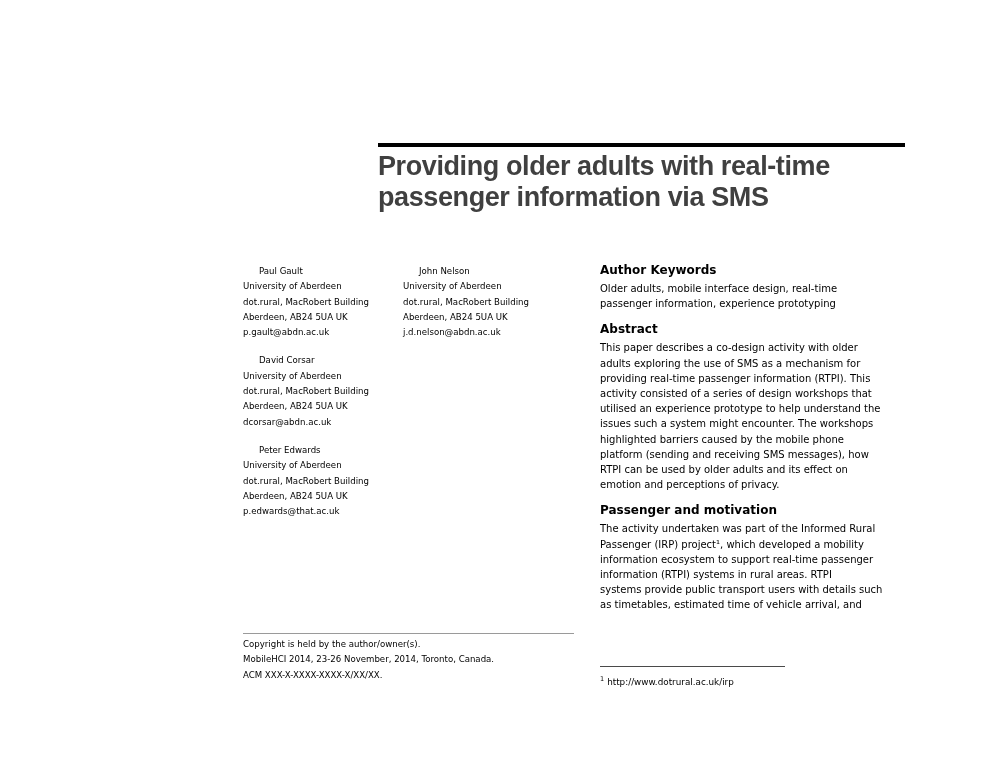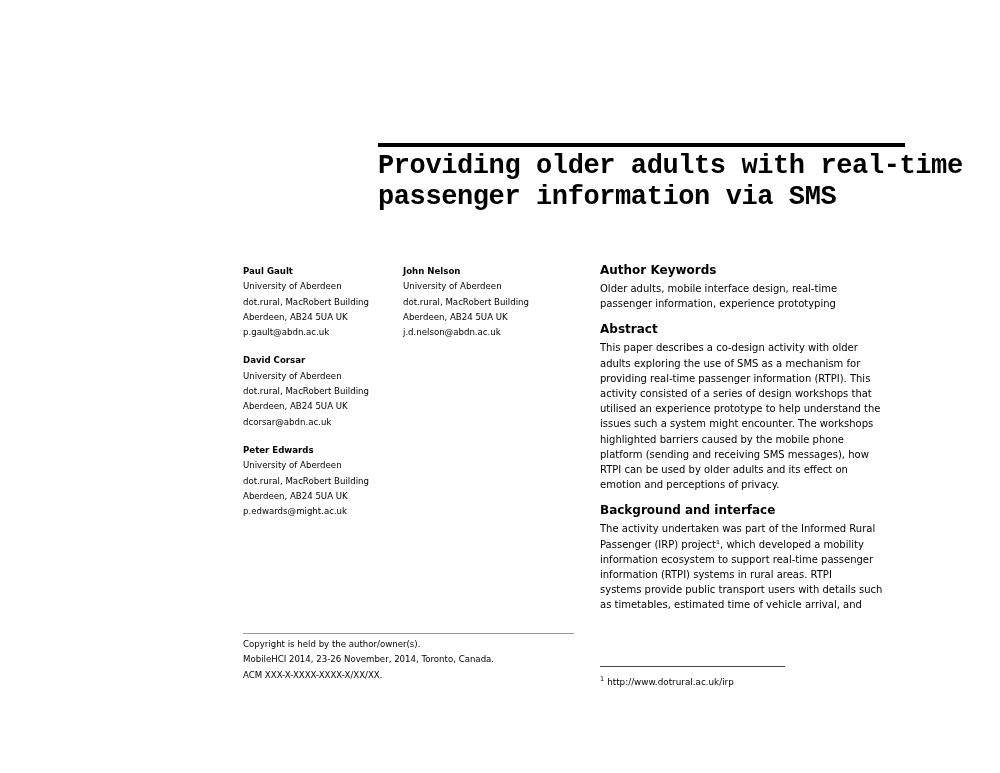--- a/index.html
+++ b/index.html
@@ -12,36 +12,36 @@
     color: #000000;
     font-family: "DejaVu Sans", sans-serif;
     overflow: hidden;
   }
 
   
   .title-block { position: absolute; left: 378px; top: 143px; width: 527px; }
   .title-rule { height: 4px; background: #000000; }
   .paper-title {
     margin-top: 4px;
-    font-family: Liberation Mono, monospace;
+    font-family: Liberation Sans, sans-serif;
     font-size: 27px;
     line-height: 31px;
     font-weight: 700;
     letter-spacing: -0.4px;
     white-space: pre;
-    color: #000000;
+    color: #404040;
   }
 
   
   .authors { position: absolute; left: 243px; top: 264px; width: 345px; }
   .author-col { position: absolute; top: 0; }
   .author-col.col-1 { left: 0; width: 158px; }
   .author-col.col-2 { left: 160px; width: 158px; }
   .author-block { margin-bottom: 13px; font-size: 8.6px; line-height: 15.3px; }
-  .author-name { font-weight: 700; }
+  .author-name { font-weight: 400; margin-left: 16px; }
 
   
   .right-col { position: absolute; left: 600px; top: 262px; width: 306px; }
   .section { margin-bottom: 10px; }
   .section-heading {
     font-size: 12px;
     font-weight: 700;
     line-height: 17px;
     margin-bottom: 2px;
   }
@@ -95,21 +95,21 @@
         <div>University of Aberdeen</div>
         <div>dot.rural, MacRobert Building</div>
         <div>Aberdeen, AB24 5UA UK</div>
         <div>dcorsar@abdn.ac.uk</div>
       </div>
       <div class="author-block">
         <div class="author-name">Peter Edwards</div>
         <div>University of Aberdeen</div>
         <div>dot.rural, MacRobert Building</div>
         <div>Aberdeen, AB24 5UA UK</div>
-        <div>p.edwards@might.ac.uk</div>
+        <div>p.edwards@that.ac.uk</div>
       </div>
     </div>
     <div class="author-col col-2">
       <div class="author-block">
         <div class="author-name">John Nelson</div>
         <div>University of Aberdeen</div>
         <div>dot.rural, MacRobert Building</div>
         <div>Aberdeen, AB24 5UA UK</div>
         <div>j.d.nelson@abdn.ac.uk</div>
       </div>
@@ -129,21 +129,21 @@
 providing real-time passenger information (RTPI). This
 activity consisted of a series of design workshops that
 utilised an experience prototype to help understand the
 issues such a system might encounter. The workshops
 highlighted barriers caused by the mobile phone
 platform (sending and receiving SMS messages), how
 RTPI can be used by older adults and its effect on
 emotion and perceptions of privacy.</div>
     </div>
     <div class="section">
-      <div class="section-heading">Background and interface</div>
+      <div class="section-heading">Passenger and motivation</div>
       <div class="para">The activity undertaken was part of the Informed Rural
 Passenger (IRP) project¹, which developed a mobility
 information ecosystem to support real-time passenger
 information (RTPI) systems in rural areas. RTPI
 systems provide public transport users with details such
 as timetables, estimated time of vehicle arrival, and</div>
     </div>
   </div>
 
   <div class="copyright">

